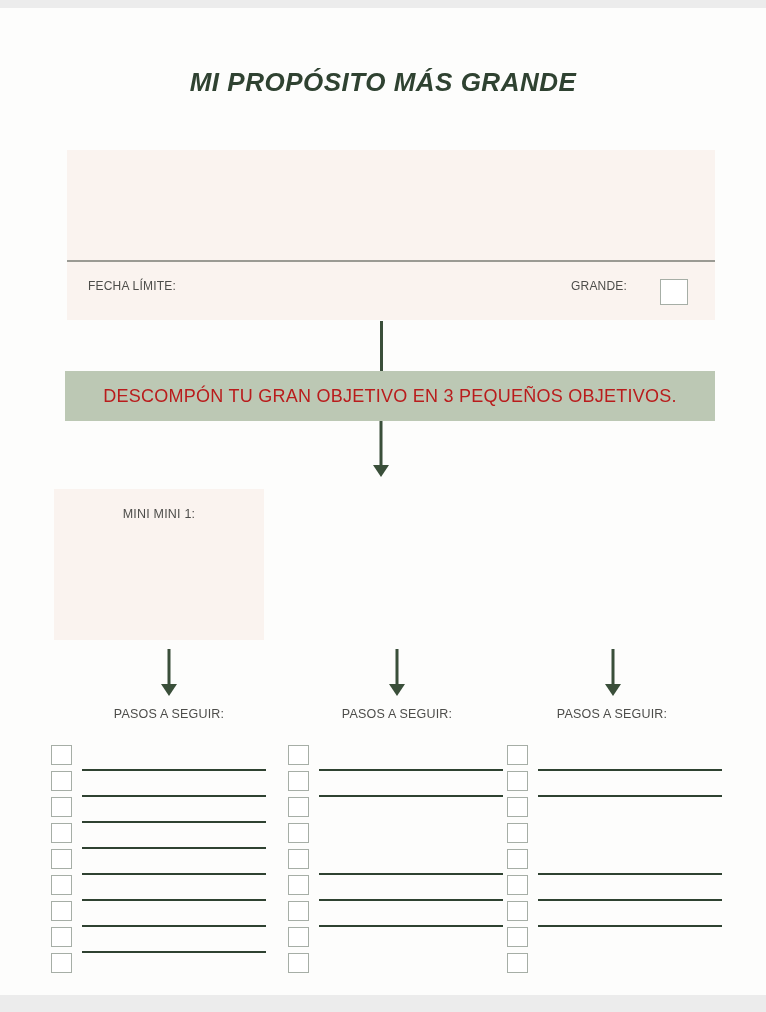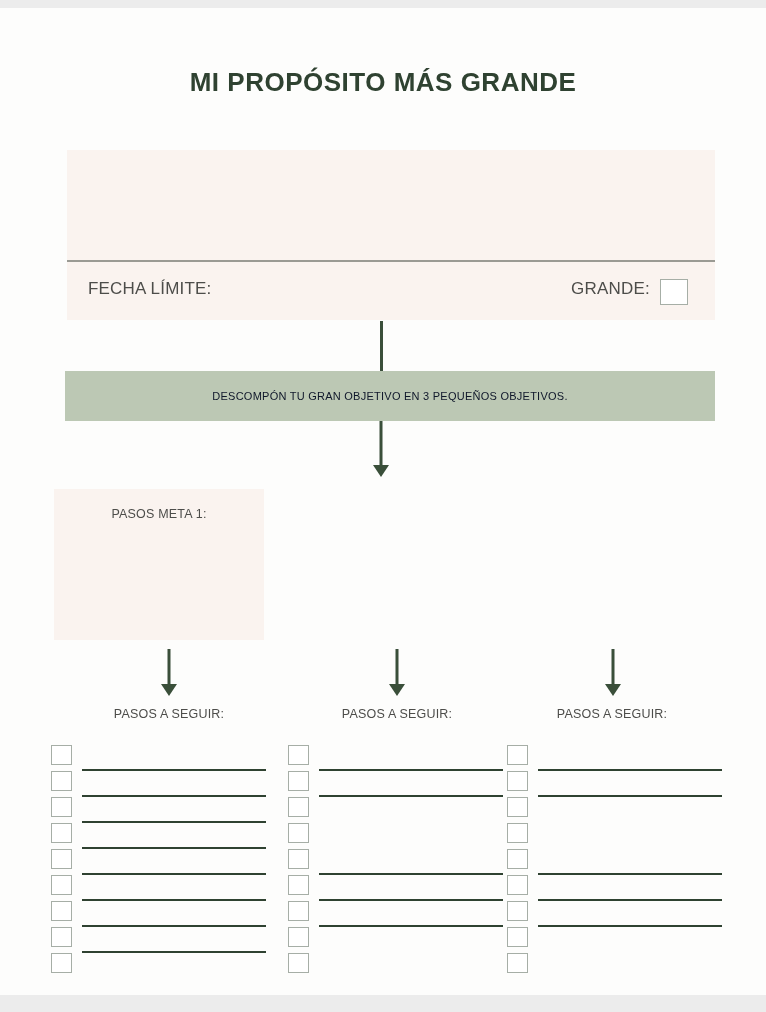--- a/index.html
+++ b/index.html
@@ -45,20 +45,21 @@
   #page-title {
     position: absolute;
     left: 0;
     top: 42px;
     width: 766px;
     text-align: center;
     font-size: 26px;
     font-weight: bold;
     letter-spacing: 0.5px;
     color: #2f4231;
+    font-style: italic;
   }
 
   
   .goal-box {
     position: absolute;
     left: 67px;
     top: 142px;
     width: 648px;
     height: 170px;
     background: #faf3ef;
@@ -67,21 +68,21 @@
     position: absolute;
     left: 67px;
     top: 252px;
     width: 648px;
     height: 2px;
     background: #9a9a93;
   }
   .goal-meta {
     position: absolute;
     top: 271px;
-    font-size: 17px;
+    font-size: 12px;
     color: #4d4d4a;
     letter-spacing: 0.2px;
   }
   .goal-meta.deadline { left: 88px; }
   .goal-meta.achieved { left: 571px; }
   .achieved-checkbox {
     position: absolute;
     left: 660px;
     top: 271px;
     width: 28px;
@@ -146,22 +147,22 @@
     left: 65px;
     top: 363px;
     width: 650px;
     height: 50px;
     background: #bcc8b4;
     display: flex;
     align-items: center;
     justify-content: center;
   }
   #breakdown-banner .banner-text {
-    font-size: 11px;
-    color: #0f172a;
+    font-size: 18px;
+    color: #b91c1c;
     letter-spacing: 0.25px;
   }
 
   
   .mini-meta-box {
     position: absolute;
     top: 481px;
     height: 151px;
     background: #faf3ef;
   }
@@ -253,21 +254,21 @@
     <div id="breakdown-banner">
       <span class="banner-text">DESCOMPÓN TU GRAN OBJETIVO EN 3 PEQUEÑOS OBJETIVOS.</span>
     </div>
 
     <div class="arrow" id="arrow-banner-to-metas">
       <div class="shaft"></div>
       <div class="head"></div>
     </div>
 
     <div class="mini-meta-box" id="mini-meta-box-1">
-      <div class="mini-meta-label">PASOS META 1:</div>
+      <div class="mini-meta-label">MINI MINI 1:</div>
     </div>
 
 
 
     <div class="arrow arrow-meta-to-steps" id="arrow-steps-1">
       <div class="shaft"></div>
       <div class="head"></div>
     </div>
     <div class="arrow arrow-meta-to-steps" id="arrow-steps-2">
       <div class="shaft"></div>

